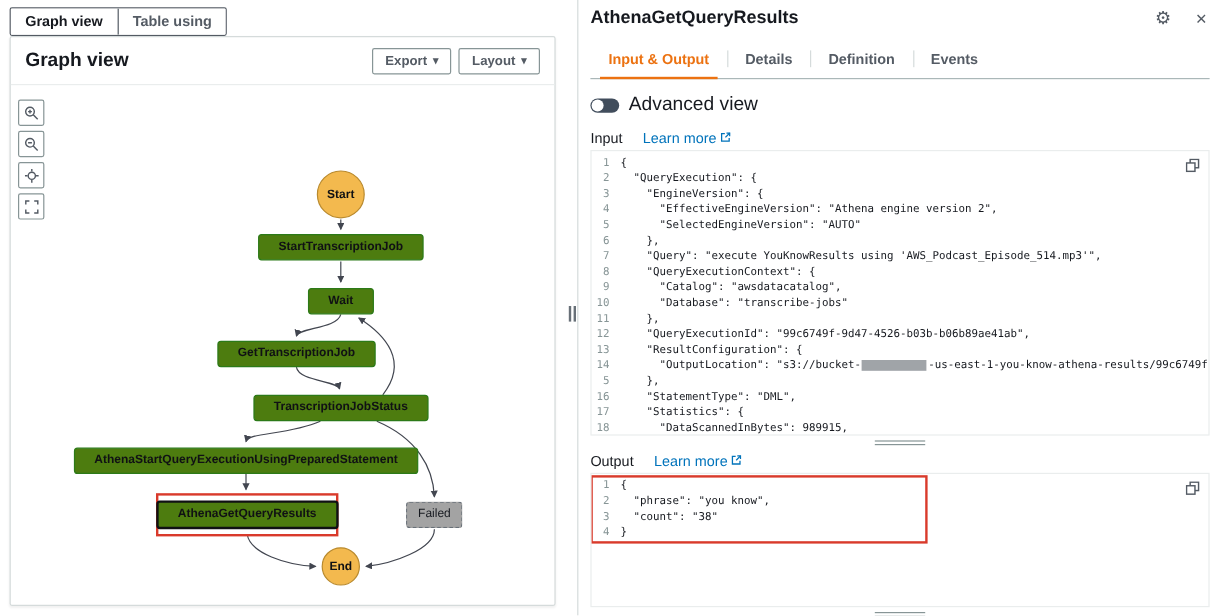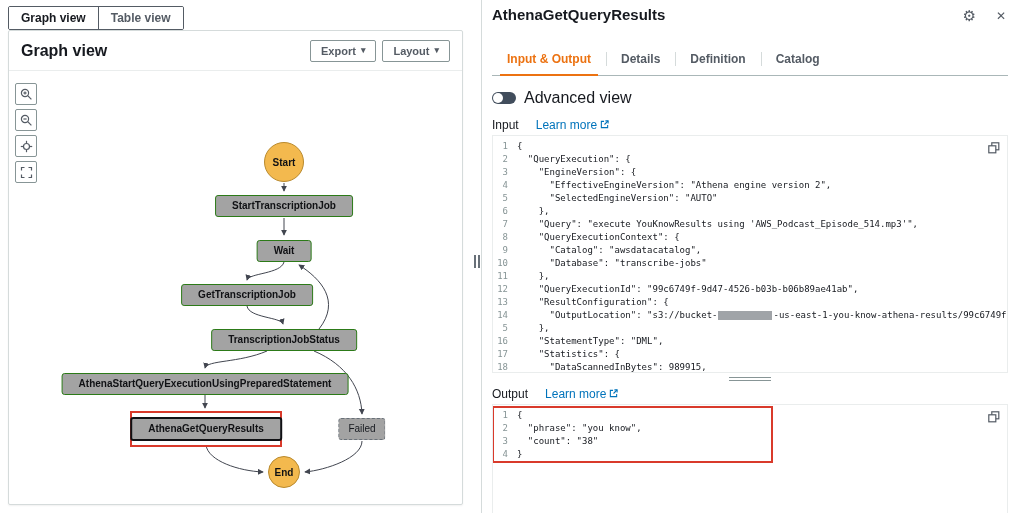--- a/index.html
+++ b/index.html
@@ -33,21 +33,21 @@
   .zoom-btn { width:22px; height:22px; background:#fff; border:1px solid #879596;
     border-radius:2px; display:flex; align-items:center; justify-content:center;
     cursor:pointer; padding:0; }
   .zoom-btn svg { stroke:#545b64; fill:none; stroke-width:1.2; }
 
   .graph-canvas { position:absolute; left:0; top:41px; width:453px; height:432px; }
   .edges { position:absolute; left:0; top:-41px; width:453px; height:473px;
     pointer-events:none; }
 
   .state-node { position:absolute; transform:translateX(-50%); height:22px;
-    background:#a3a3a3; border:1px solid #2c7a18; border-radius:3px;
+    background:#4d7c0f; border:1px solid #2c7a18; border-radius:3px;
     color:#101114; font-size:10px; font-weight:700; line-height:20px;
     padding:0 16px; white-space:nowrap; cursor:pointer;text-align:center; }
   .state-node.selected { border:2px solid #101114; height:24px; line-height:20px; }
   .fail-node { position:absolute; transform:translateX(-50%); height:22px;
     background:#a3a3a3; border:1px dashed #687078; border-radius:3px; color:#16191f;
     font-size:10px; line-height:20px; padding:0 9px; white-space:nowrap; cursor:pointer; }
   .terminal-node { position:absolute; border-radius:50%; background:#f3b94e;
     border:1px solid #b98a2e; display:flex; align-items:center; justify-content:center;
     font-size:10px; font-weight:700; color:#101114; cursor:pointer; }
   .selection-box { position:absolute; transform:translateX(-50%);
@@ -62,21 +62,21 @@
 
   
   .detail-panel { position:absolute; left:492px; top:0; width:524px; height:513px;
     padding:6px 8px 0 0; }
   .detail-head { display:flex; align-items:flex-start; justify-content:space-between; }
   .detail-title { font-size:15px; font-weight:700; }
   .head-icons { display:flex; gap:16px; align-items:center; }
   .icon-btn { border:none; background:none; color:#545b64; cursor:pointer;
     font-size:15px; line-height:1; padding:2px; font-family:inherit; }
 
-  .tabs { display:flex; margin-top:20px; border-bottom:1px solid #aab7b8; }
+  .tabs { display:flex; margin-top:10px; border-bottom:1px solid #aab7b8; }
   .tab { position:relative; font-size:12px; font-weight:700; color:#545b64;
     padding:7px 15px 9px; cursor:pointer; white-space:nowrap; }
   .tab:not(:first-child)::before { content:''; position:absolute; left:0; top:7px;
     height:14px; width:1px; background:#d5dbdb; }
   .tab.active { color:#ec7211; }
   .tab.active::after { content:''; position:absolute; left:8px; right:8px;
     bottom:-1px; height:2px; background:#ec7211; }
 
   .toggle-row { display:flex; align-items:center; gap:8px; margin-top:13px; }
   .toggle { position:relative; width:24px; height:12px; border-radius:7px;
@@ -110,21 +110,21 @@
   .resize-handle { width:42px; height:4px; margin:4px auto 0; border-top:1px solid #879596;
     border-bottom:1px solid #879596; cursor:row-resize; }
 </style>
 </head>
 <body>
 
 <div class="app">
 
   <div class="seg-control">
     <button class="seg-btn active">Graph view</button>
-    <button class="seg-btn">Table view</button>
+    <button class="seg-btn">Table using</button>
   </div>
 
   <div class="graph-panel">
     <div class="graph-header">
       <div class="graph-title">Graph view</div>
       <div class="header-buttons">
         <button class="aws-btn">
           <span>Export</span>
           <span class="caret">▾</span>
         </button>
@@ -216,21 +216,21 @@
       <div class="head-icons">
         <button class="icon-btn">⚙</button>
         <button class="icon-btn" style="font-size:12px;">✕</button>
       </div>
     </div>
 
     <div class="tabs">
       <div class="tab active">Input &amp; Output</div>
       <div class="tab">Details</div>
       <div class="tab">Definition</div>
-      <div class="tab">Catalog</div>
+      <div class="tab">Events</div>
     </div>
 
     <div class="toggle-row">
       <div class="toggle">
         <div class="toggle-knob"></div>
       </div>
       <div class="toggle-label">Advanced view</div>
     </div>
 
     <div class="section-label-row">

